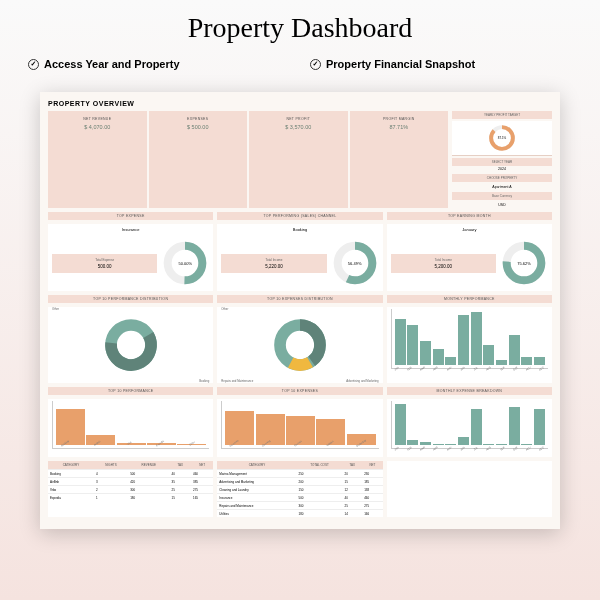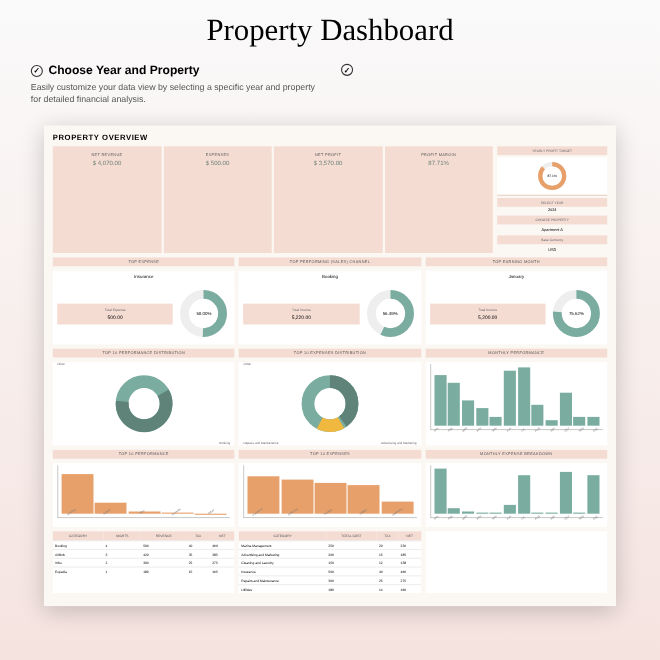--- a/index.html
+++ b/index.html
@@ -55,27 +55,27 @@
 </style>
 </head>
 <body>
 
 <h1>Property Dashboard</h1>
 
 <div class="features">
   <div class="feat">
     <div class="feat-h">
       <span class="check">✓</span>
-      <span>Choose Year and Property</span>
-    </div>
-    <div class="feat-d">Easily customize your data view by selecting a specific year and property for detailed financial analysis.</div>
+      <span>Access Year and Property</span>
+    </div>
   </div>
   <div class="feat">
     <div class="feat-h">
       <span class="check">✓</span>
+      <span>Property Financial Snapshot</span>
     </div>
   </div>
 </div>
 
 <div class="dash-wrap">
 <div class="dash">
   <div class="dash-title">PROPERTY OVERVIEW</div>
 
   <div class="toprow">
     <div style="flex:1;display:flex;gap:2px">

